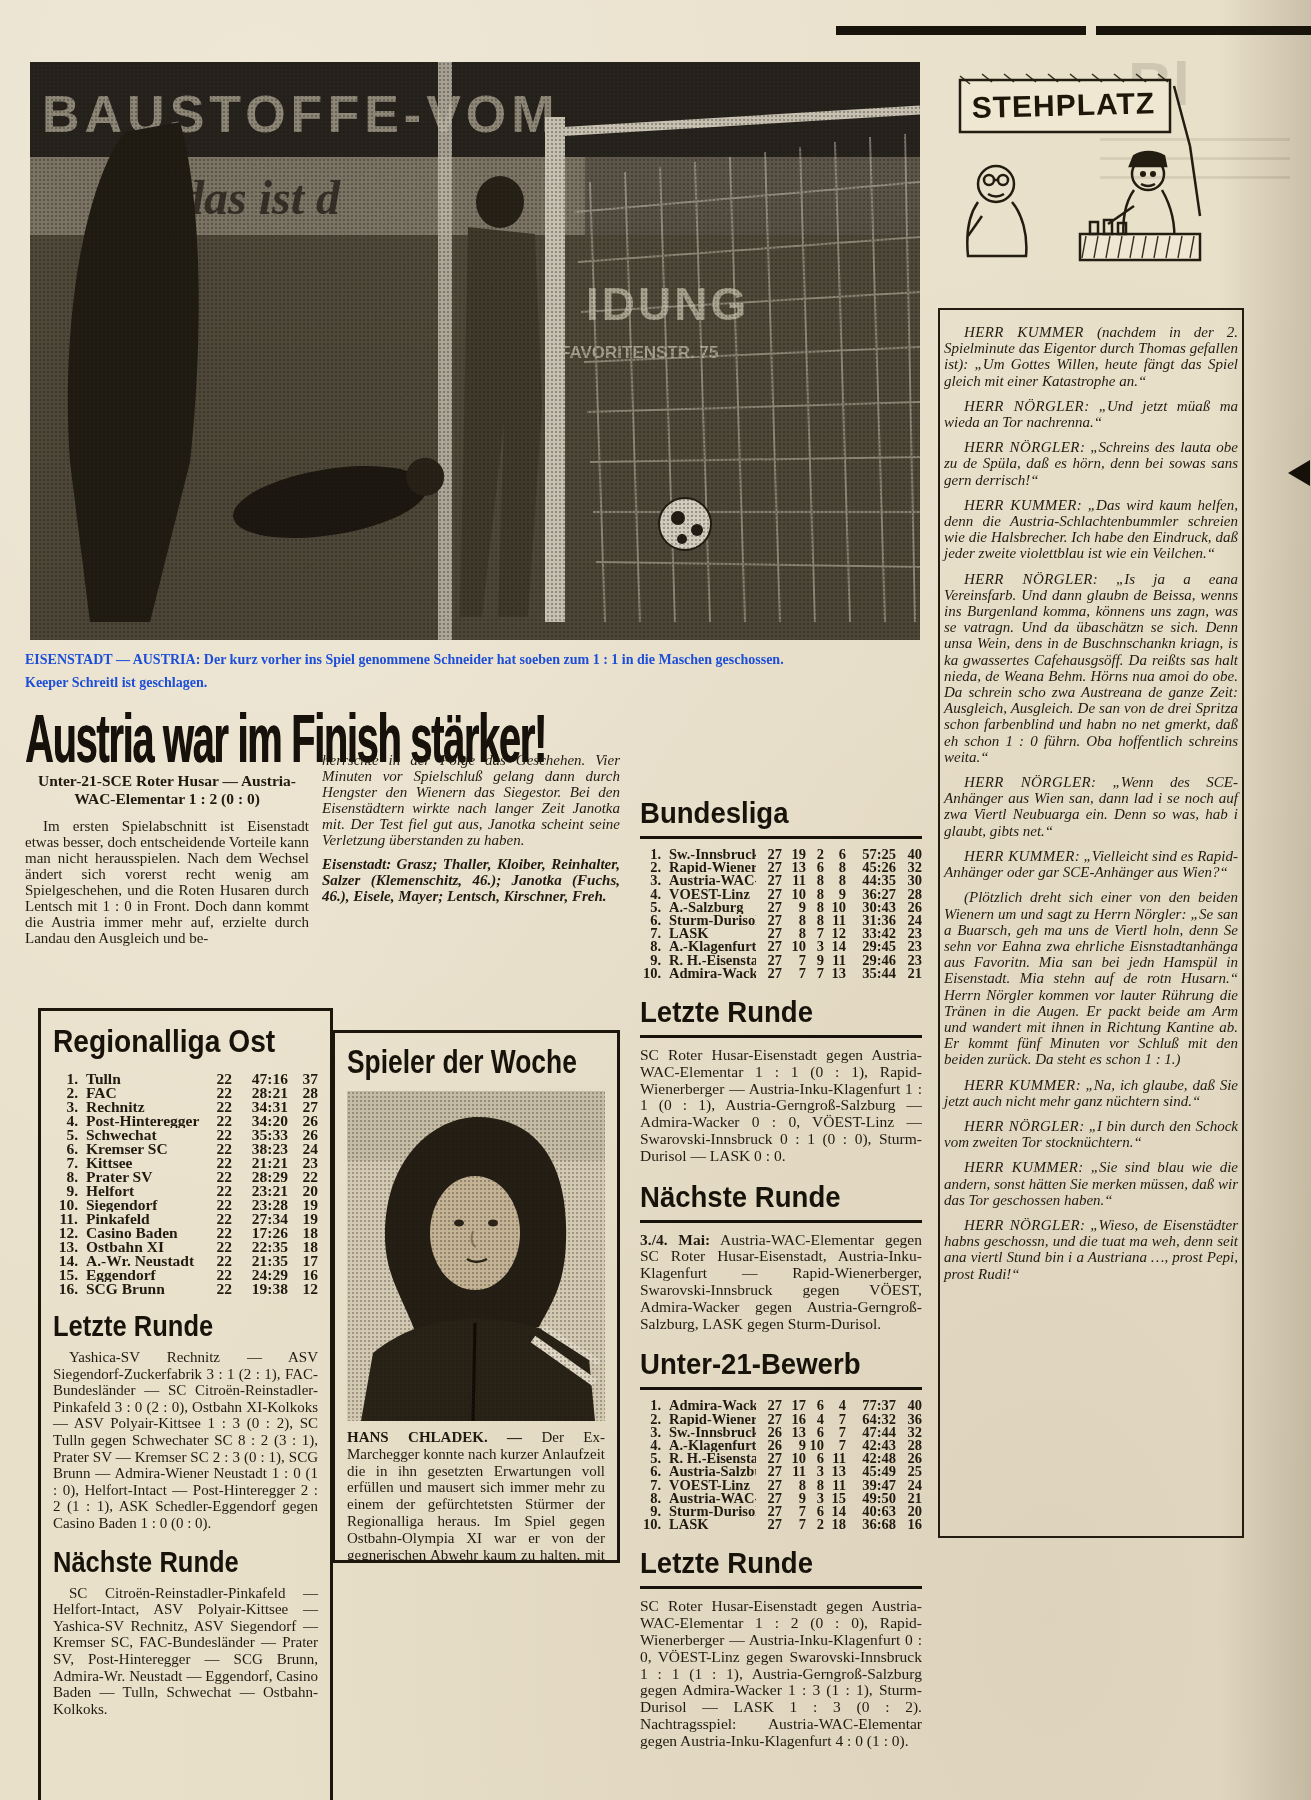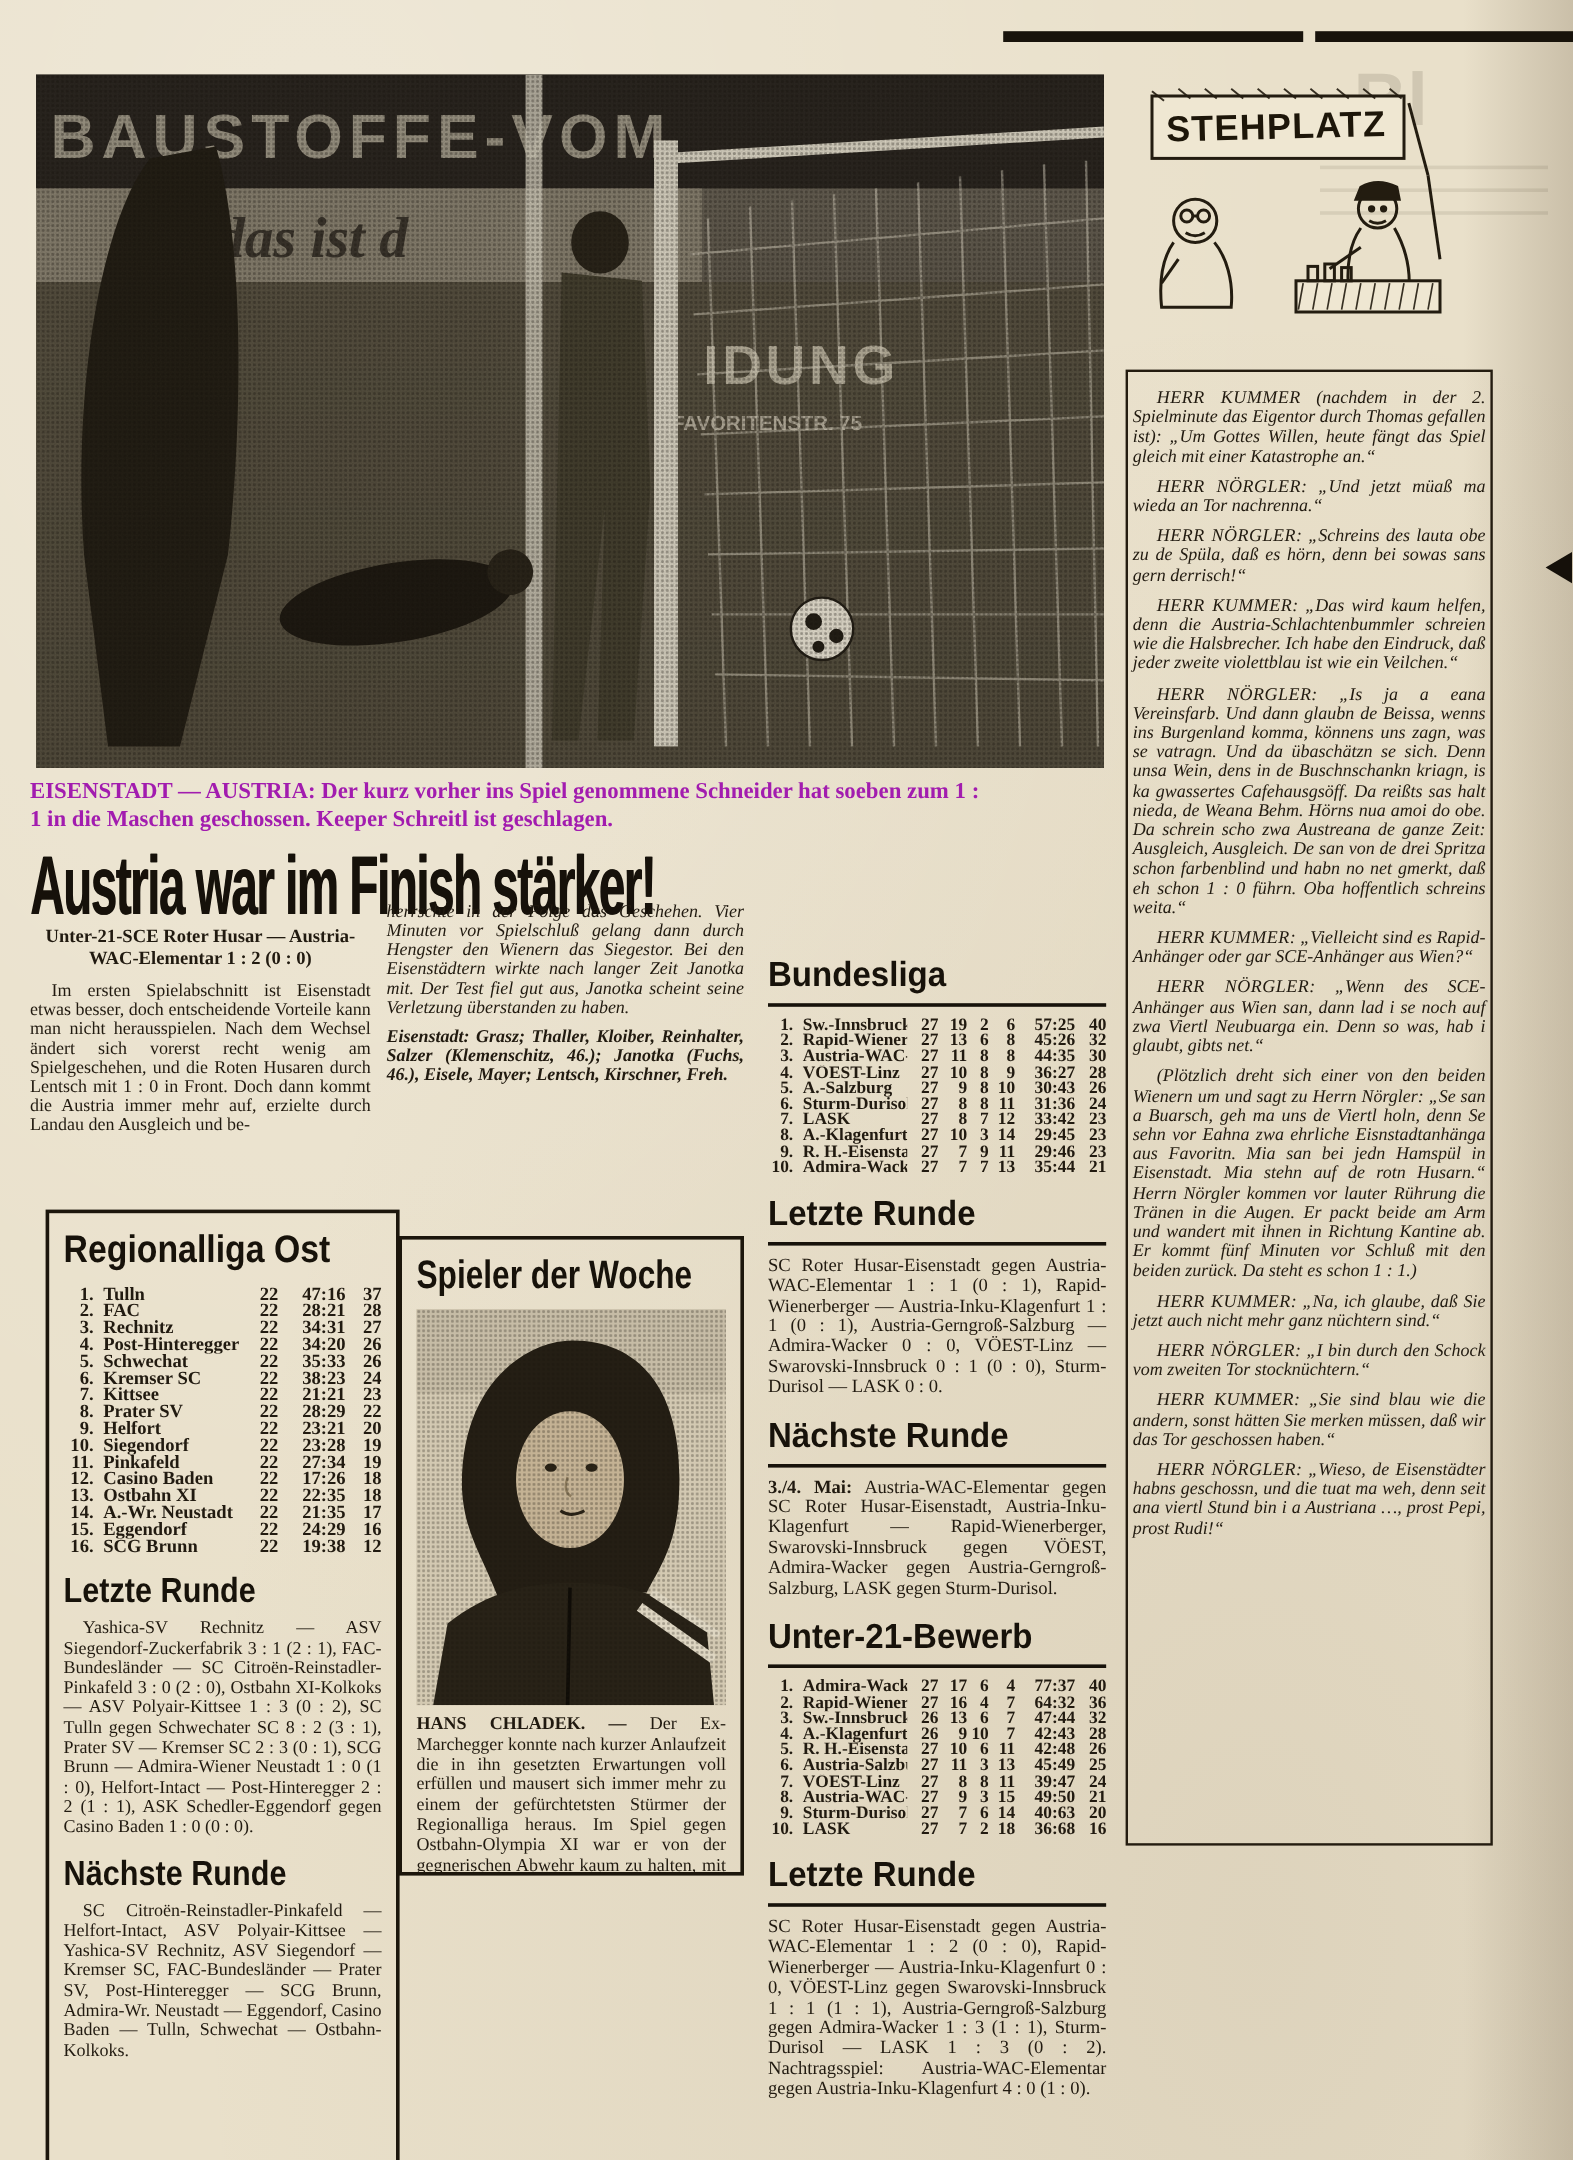--- a/index.html
+++ b/index.html
@@ -14,21 +14,21 @@
     color:#211a10;
   }
   .abs{position:absolute;}
   .noint{user-select:none;}
 
   
   .photo{left:30px;top:62px;width:890px;height:578px;background:#4a443a;overflow:hidden;}
   .photo::after{content:"";position:absolute;inset:0;
     background-image:radial-gradient(circle, rgba(20,16,10,.30) 1px, transparent 1.4px);
     background-size:4px 4px;pointer-events:none;}
-  .caption{left:25px;top:648px;width:800px;font-weight:700;font-size:19px;line-height:23px;color:#a21caf;}
+  .caption{left:25px;top:648px;width:800px;font-weight:700;font-size:14px;line-height:23px;color:#1d4ed8;}
 
   
   .headline{left:25px;top:698px;width:960px;font-family:"Liberation Sans","DejaVu Sans",sans-serif;
     font-weight:700;font-size:66px;letter-spacing:-2px;white-space:nowrap;color:#16110a;
     transform:scaleX(.60) scaleY(1.05);transform-origin:left top;text-shadow:1px 0 0 #16110a;}
   .subhead{left:25px;top:772px;width:284px;text-align:center;font-weight:700;font-size:15.5px;line-height:17.5px;}
   .artcol{font-size:15px;line-height:16px;text-align:justify;}
   .artcol p{margin:0;}
   .col1{left:25px;top:818px;width:284px;height:160px;overflow:hidden;}
   .col2{left:322px;top:752px;width:298px;height:232px;overflow:hidden;font-style:italic;}
@@ -647,23 +647,23 @@
 
     <p class="dlg"><span class="dlg-lead">HERR NÖRGLER</span><span>: „Und jetzt müaß ma wieda an Tor nachrenna.“</span></p>
 
 
     <p class="dlg"><span class="dlg-lead">HERR NÖRGLER</span><span>: „Schreins des lauta obe zu de Spüla, daß es hörn, denn bei sowas sans gern derrisch!“</span></p>
 
     <p class="dlg"><span class="dlg-lead">HERR KUMMER</span><span>: „Das wird kaum helfen, denn die Austria-Schlachtenbummler schreien wie die Halsbrecher. Ich habe den Eindruck, daß jeder zweite violettblau ist wie ein Veilchen.“</span></p>
 
     <p class="dlg"><span class="dlg-lead">HERR NÖRGLER</span><span>: „Is ja a eana Vereinsfarb. Und dann glaubn de Beissa, wenns ins Burgenland komma, könnens uns zagn, was se vatragn. Und da übaschätzn se sich. Denn unsa Wein, dens in de Buschnschankn kriagn, is ka gwassertes Cafehausgsöff. Da reißts sas halt nieda, de Weana Behm. Hörns nua amoi do obe. Da schrein scho zwa Austreana de ganze Zeit: Ausgleich, Ausgleich. De san von de drei Spritza schon farbenblind und habn no net gmerkt, daß eh schon 1 : 0 führn. Oba hoffentlich schreins weita.“</span></p>
 
+    <p class="dlg"><span class="dlg-lead">HERR NÖRGLER</span><span>: „Wenn des SCE-Anhänger aus Wien san, dann lad i se noch auf zwa Viertl Neubuarga ein. Denn so was, hab i glaubt, gibts net.“</span></p>
+
     <p class="dlg"><span class="dlg-lead">HERR KUMMER</span><span>: „Vielleicht sind es Rapid-Anhänger oder gar SCE-Anhänger aus Wien?“</span></p>
-
-    <p class="dlg"><span class="dlg-lead">HERR NÖRGLER</span><span>: „Wenn des SCE-Anhänger aus Wien san, dann lad i se noch auf zwa Viertl Neubuarga ein. Denn so was, hab i glaubt, gibts net.“</span></p>
 
     <p class="dlg"><span class="dlg-lead"></span><span>(Plötzlich dreht sich einer von den beiden Wienern um und sagt zu Herrn Nörgler: „Se san a Buarsch, geh ma uns de Viertl holn, denn Se sehn vor Eahna zwa ehrliche Eisnstadtanhänga aus Favoritn. Mia san bei jedn Hamspül in Eisenstadt. Mia stehn auf de rotn Husarn.“ Herrn Nörgler kommen vor lauter Rührung die Tränen in die Augen. Er packt beide am Arm und wandert mit ihnen in Richtung Kantine ab. Er kommt fünf Minuten vor Schluß mit den beiden zurück. Da steht es schon 1 : 1.)</span></p>
 
     <p class="dlg"><span class="dlg-lead">HERR KUMMER</span><span>: „Na, ich glaube, daß Sie jetzt auch nicht mehr ganz nüchtern sind.“</span></p>
 
     <p class="dlg"><span class="dlg-lead">HERR NÖRGLER</span><span>: „I bin durch den Schock vom zweiten Tor stocknüchtern.“</span></p>
 
     <p class="dlg"><span class="dlg-lead">HERR KUMMER</span><span>: „Sie sind blau wie die andern, sonst hätten Sie merken müssen, daß wir das Tor geschossen haben.“</span></p>
 
     <p class="dlg"><span class="dlg-lead">HERR NÖRGLER</span><span>: „Wieso, de Eisenstädter habns geschossn, und die tuat ma weh, denn seit ana viertl Stund bin i a Austriana …, prost Pepi, prost Rudi!“</span></p>

